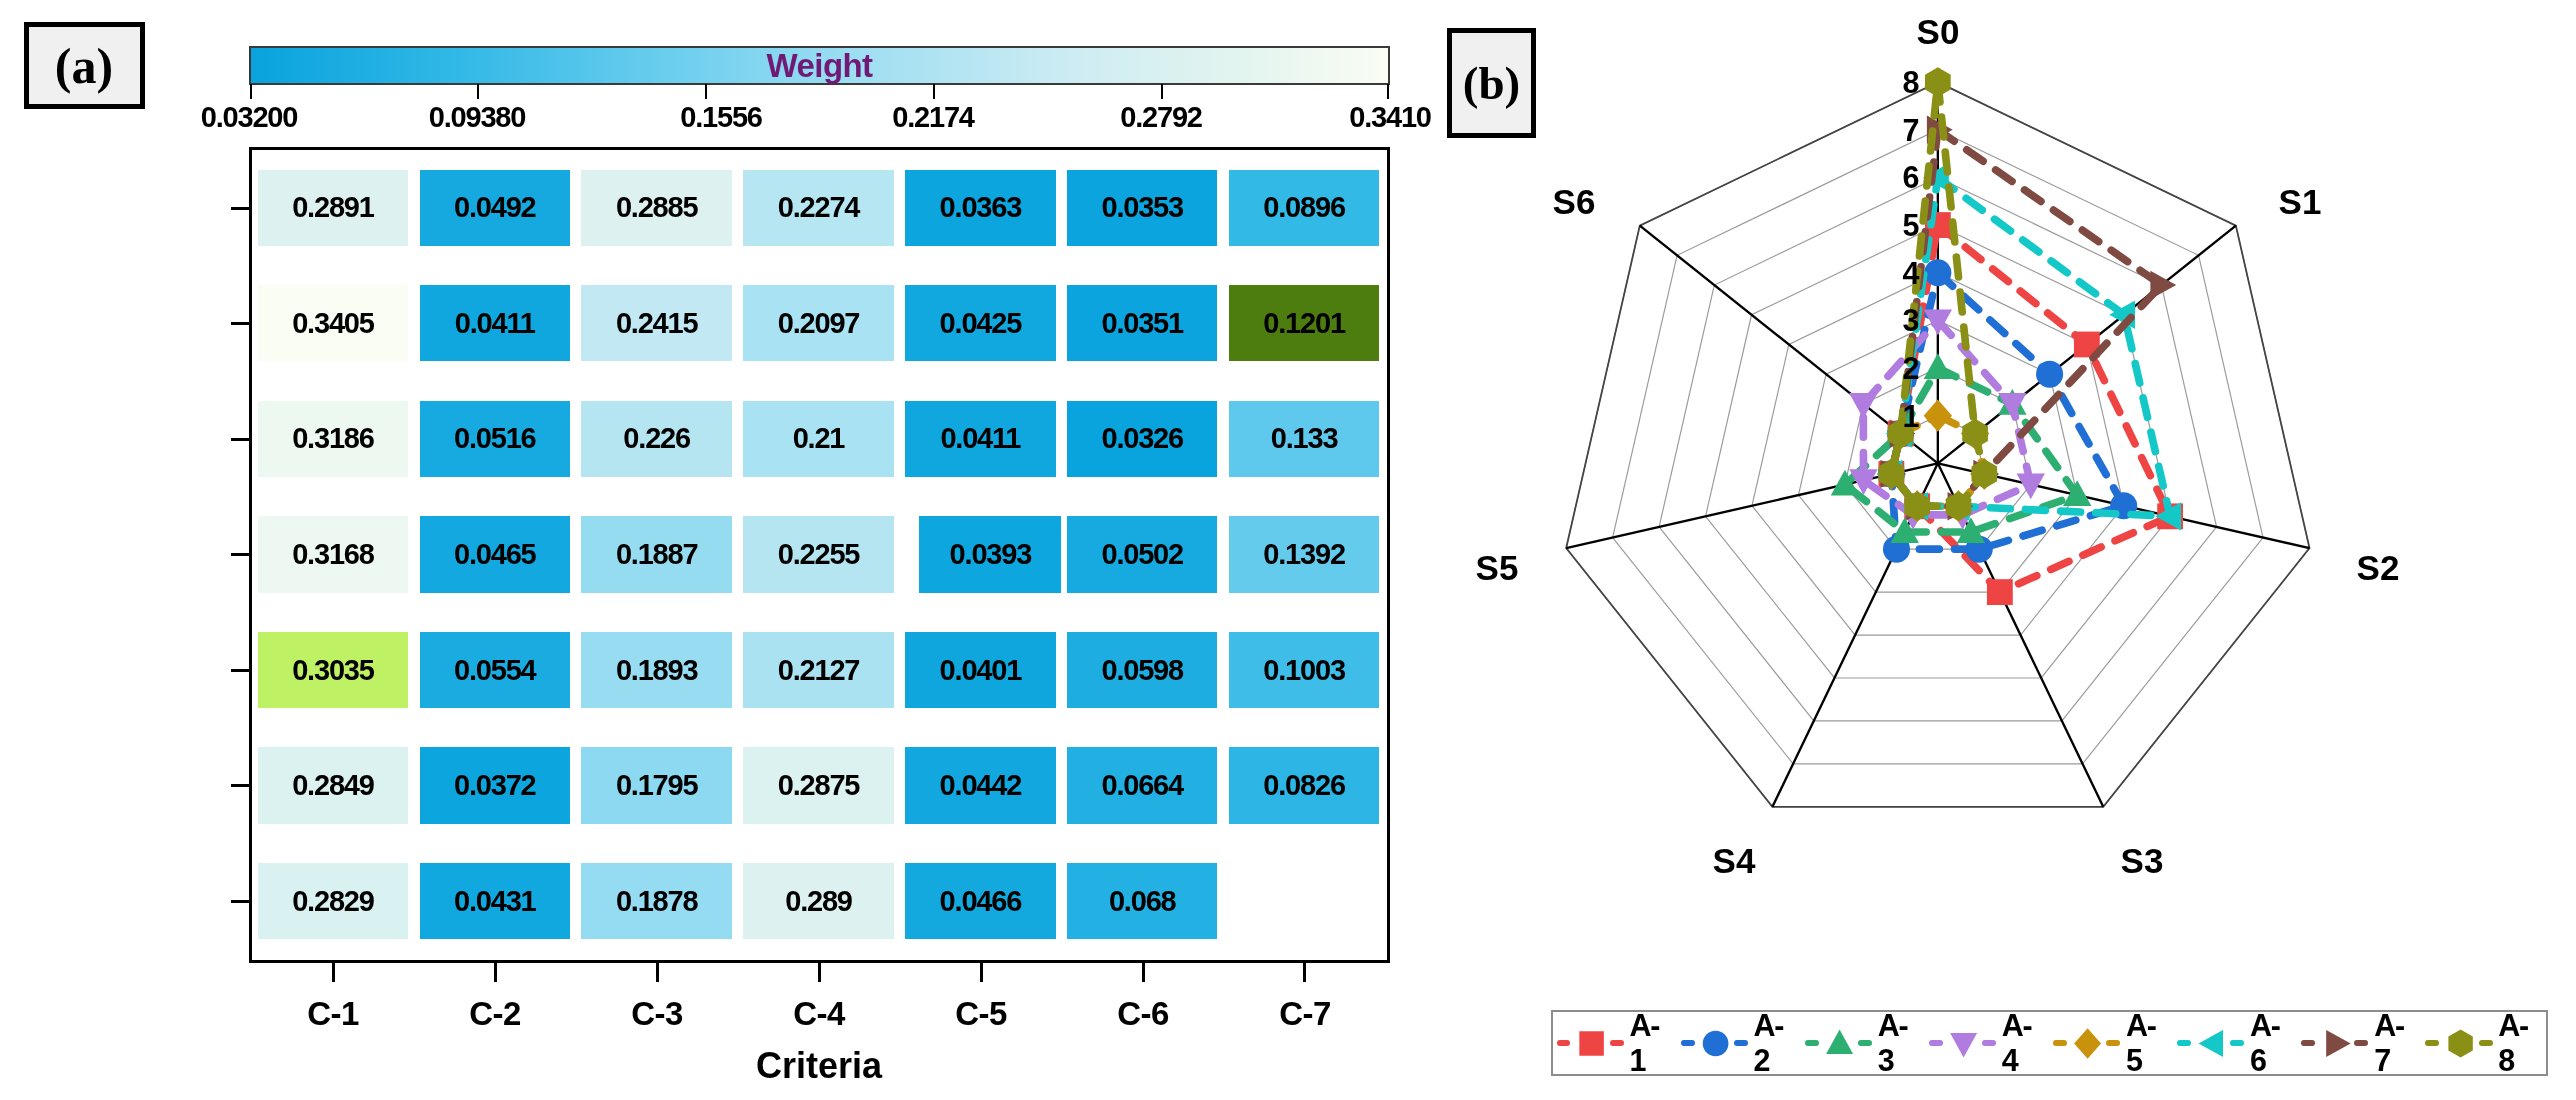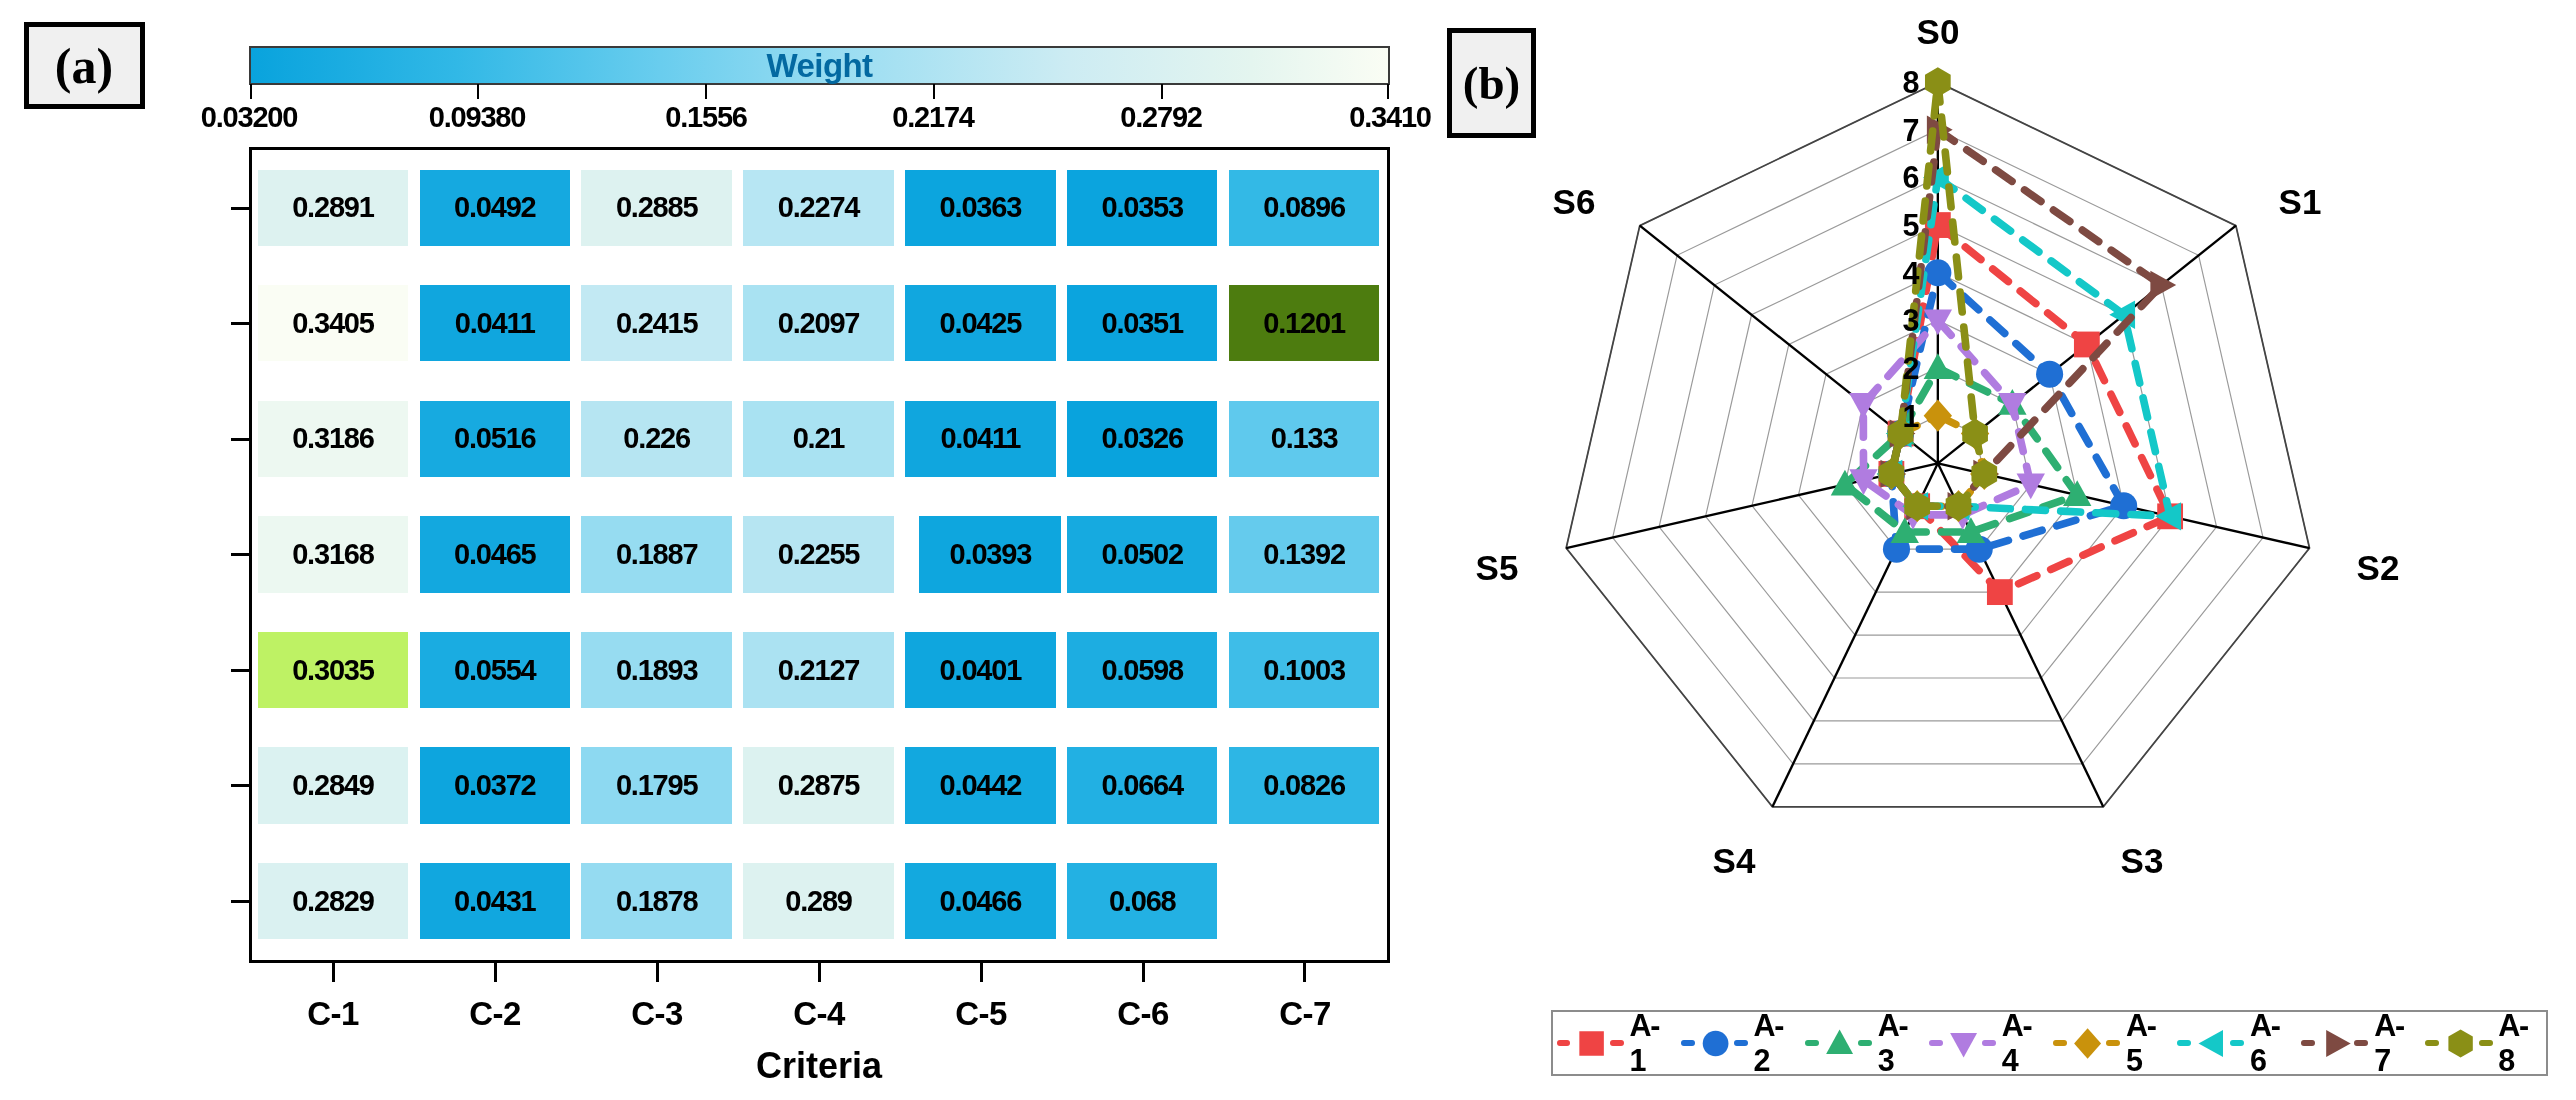--- a/index.html
+++ b/index.html
@@ -9,21 +9,21 @@
   #panel-b{left:1407px;width:1169px;}
 
   .panel-tag{position:absolute;background:#f0f0f0;border:5.3px solid #000;display:flex;align-items:center;justify-content:center;font-family:"Liberation Serif",serif;font-weight:bold;color:#000;}
   #tag-a{left:23.5px;top:22px;width:111px;height:77px;font-size:50px;}
   #tag-b{left:40px;top:28px;width:79px;height:100px;font-size:47px;}
 
   
   #cbar-wrap{position:absolute;left:249px;top:46px;width:1141px;height:39px;}
   #cbar{position:absolute;inset:0;border:2.9px solid #3a3a3a;box-sizing:border-box;}
   #cbar-title{position:absolute;left:0;top:0;width:100%;height:100%;display:flex;align-items:center;justify-content:center;
-      font-size:33px;font-weight:bold;color:#0369a1;letter-spacing:-0.6px;}
+      font-size:33px;font-weight:bold;color:#701a75;letter-spacing:-0.6px;}
   #cbar-ticks{position:absolute;left:249px;top:84px;width:1141px;height:15.2px;}
   #cbar-ticks i{position:absolute;top:0;width:2.3px;height:15.2px;background:#000;}
   #cbar-labels{position:absolute;left:249px;top:101px;width:1141px;height:35px;}
   #cbar-labels span{position:absolute;top:0;font-size:29px;font-weight:bold;color:#000;transform:translateX(-50%);white-space:nowrap;letter-spacing:-1.2px;}
 
   
   #hm-frame{position:absolute;left:249px;top:147px;width:1141px;height:816px;border:3.5px solid #000;box-sizing:border-box;background:#fff;}
   #hm-grid{position:absolute;left:252px;top:150px;width:1133px;height:809px;display:grid;
       grid-template-rows:repeat(7,1fr);grid-template-columns:repeat(7,1fr);}
   .hm-cellbox{display:flex;align-items:center;justify-content:center;}
@@ -61,21 +61,21 @@
       <i style="left: 1.2px;"></i>
       <i style="left: 228px;"></i>
       <i style="left: 456px;"></i>
       <i style="left: 684px;"></i>
       <i style="left: 912px;"></i>
       <i style="left: 1138px;"></i>
     </div>
   <div id="cbar-labels">
       <span style="left: 0px;">0.03200</span>
       <span style="left: 228px;">0.09380</span>
-      <span style="left: 457px;">0.1556</span>
+      <span style="left: 472px;">0.1556</span>
       <span style="left: 684px;">0.2174</span>
       <span style="left: 912px;">0.2792</span>
       <span style="left: 1141px;">0.3410</span>
     </div>
 
   <div id="hm-frame"></div>
   <div id="hm-grid">
       <div class="hm-cellbox">
         <div class="hm-cell" style="background: rgb(221, 242, 240);">0.2891</div>
       </div>

